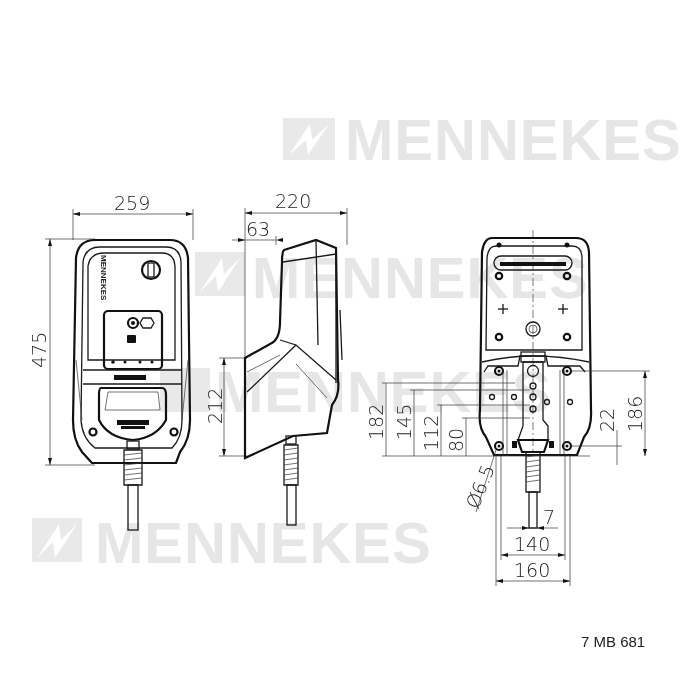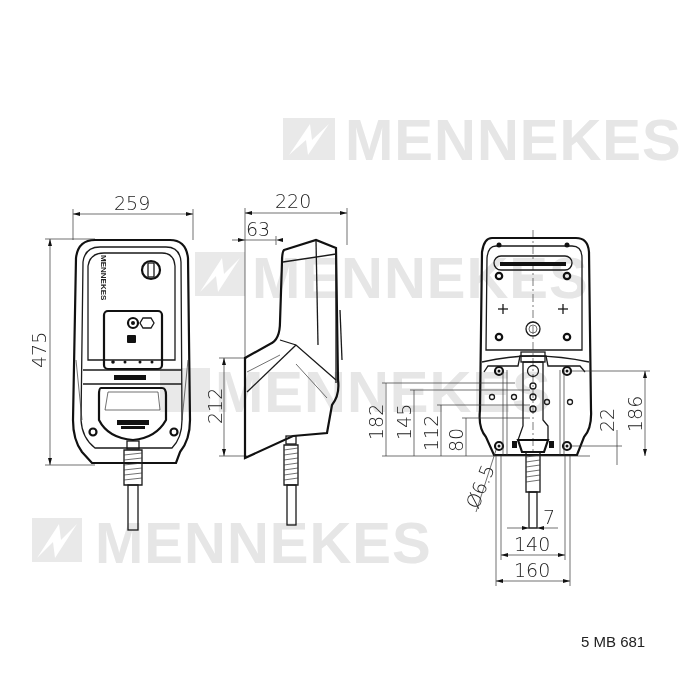--- a/index.html
+++ b/index.html
@@ -258,14 +258,14 @@
       <line x1="496" y1="456" x2="496" y2="586" class="dim"></line>
       <line x1="570" y1="456" x2="570" y2="586" class="dim"></line>
       <line x1="496" y1="581" x2="570" y2="581" class="dim"></line>
       <polygon points="496,581 503,579 503,583" class="filled"></polygon>
       <polygon points="570,581 563,579 563,583" class="filled"></polygon>
       <text x="514" y="577" class="dimtext">160</text>
     </g>
   </g>
 </svg>
 
-<div class="code">5 MB 681</div>
+<div class="code">7 MB 681</div>
 </div>
 
 </body></html>

